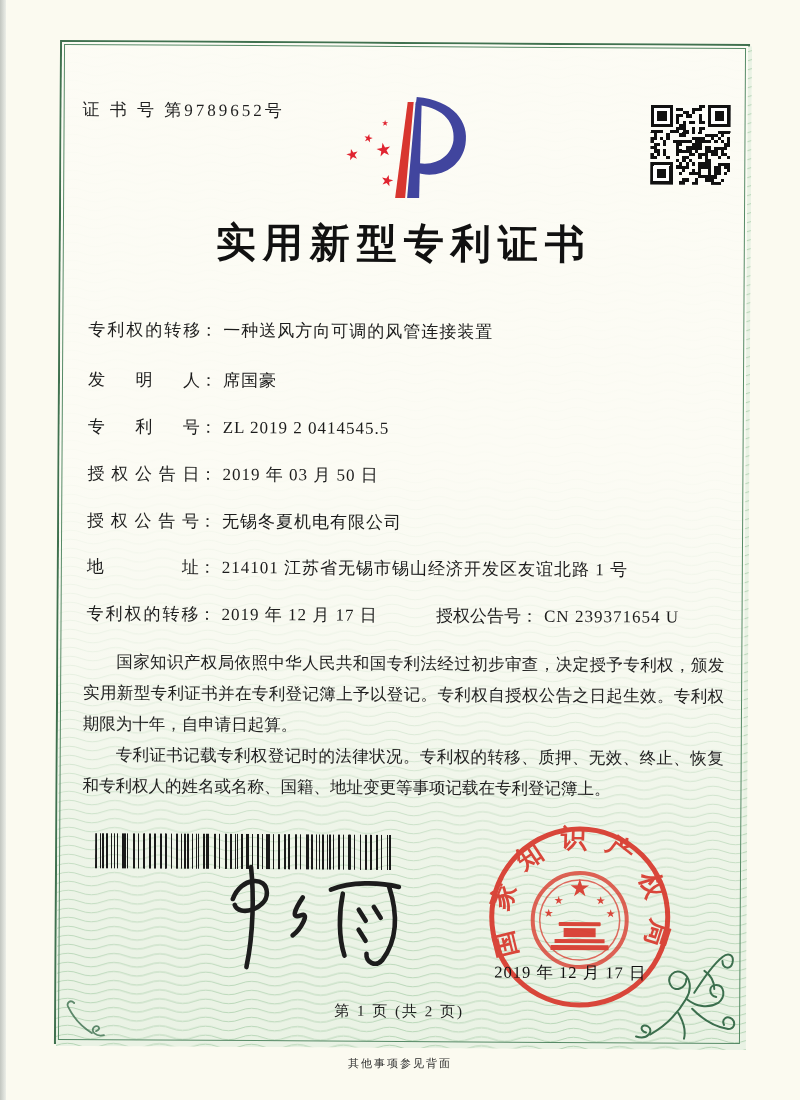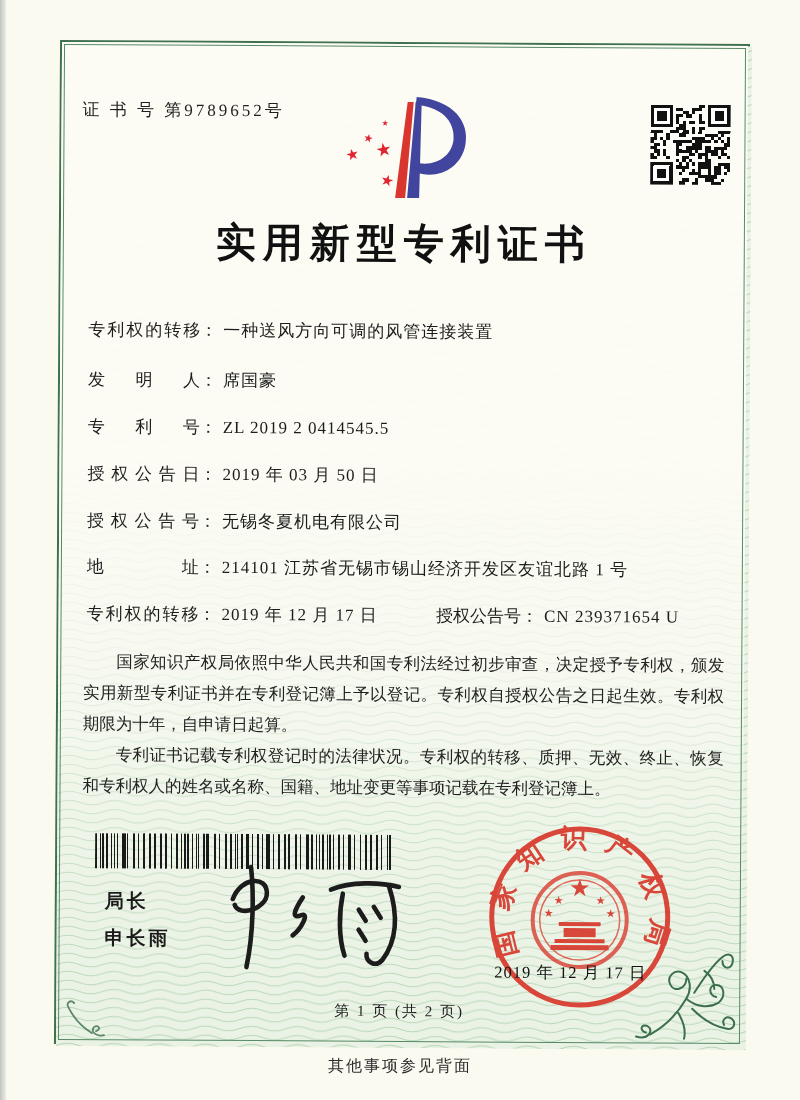--- a/index.html
+++ b/index.html
@@ -65,21 +65,21 @@
     font-size:19px;font-weight:bold;color:#1b1b1b;letter-spacing:3px;line-height:1;}
   .signer div{margin-bottom:18px;}
   .signature{left:150px;top:816px;width:240px;height:116px;}
   .seal{left:428px;top:777px;width:190px;height:190px;opacity:.92;}
   .seal-date{left:438px;top:917px;width:180px;font-size:16.5px;letter-spacing:1px;color:#111;}
   .page-no{left:0;top:958px;width:100%;text-align:center;font-size:15px;letter-spacing:2px;color:#1d1d1d;}
   .ornament-br{right:4px;bottom:3px;width:104px;height:96px;}
   .ornament-bl{left:4px;bottom:3px;width:46px;height:40px;transform:scaleX(-1);opacity:.8;}
   .back-note{
     position:absolute;left:0;top:1056px;width:100%;text-align:center;
-    font-size:16px;letter-spacing:2px;color:#2b2b2b;
+    font-size:11px;letter-spacing:2px;color:#2b2b2b;
   }
 </style>
 </head>
 <body>
 
 <div class="scan-edge"></div>
 
 <div class="cert">
 
   <svg class="guilloche" width="690" height="1004" preserveAspectRatio="none">
@@ -353,24 +353,20 @@
     <span class="pair2"><span class="lab2">授权公告号</span><span class="colon">：</span><span class="val">CN 239371654 U</span></span>
   </div>
 
   <div class="abs paras">
     <p>国家知识产权局依照中华人民共和国专利法经过初步审查，决定授予专利权，颁发实用新型专利证书并在专利登记簿上予以登记。专利权自授权公告之日起生效。专利权期限为十年，自申请日起算。</p>
     <p>专利证书记载专利权登记时的法律状况。专利权的转移、质押、无效、终止、恢复和专利权人的姓名或名称、国籍、地址变更等事项记载在专利登记簿上。</p>
   </div>
 
   <div class="abs barcode"></div>
 
-  <div class="abs signer">
-    <div>局长</div>
-    <div>申长雨</div>
-  </div>
 
   <svg class="abs signature" viewBox="0 0 240 116">
     <g fill="none" stroke="#1c1c1c" stroke-width="4.6" stroke-linecap="round" stroke-linejoin="round">
       <path d="M26,40 C34,18 60,16 60,34 C60,50 32,58 28,46"></path>
       <path d="M44,8 C47,34 47,74 40,108"></path>
       <path d="M96,38 C88,50 84,60 94,56 C104,52 94,70 86,76"></path>
       <path d="M124,30 C144,22 172,22 192,27"></path>
       <path d="M136,34 C132,54 132,78 138,96"></path>
       <path d="M182,26 C190,50 192,78 176,100 C169,108 159,102 160,94"></path>
       <path d="M152,50 l7,11"></path>

